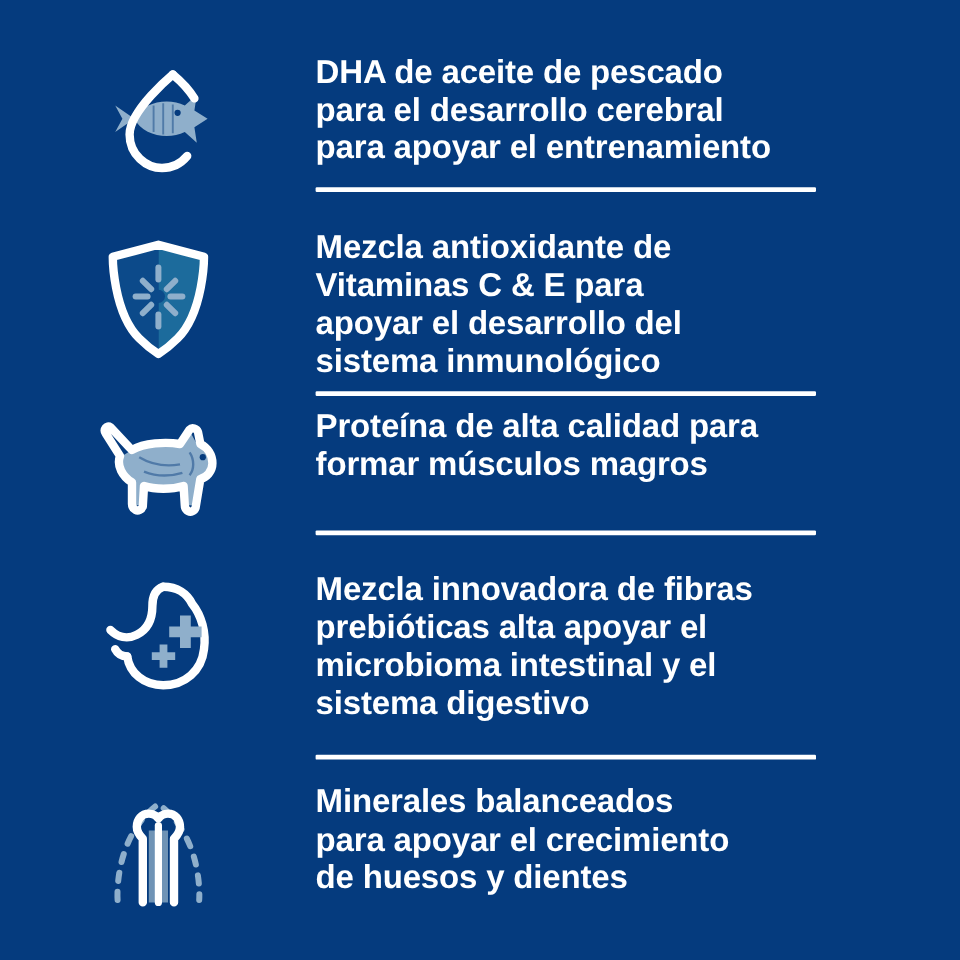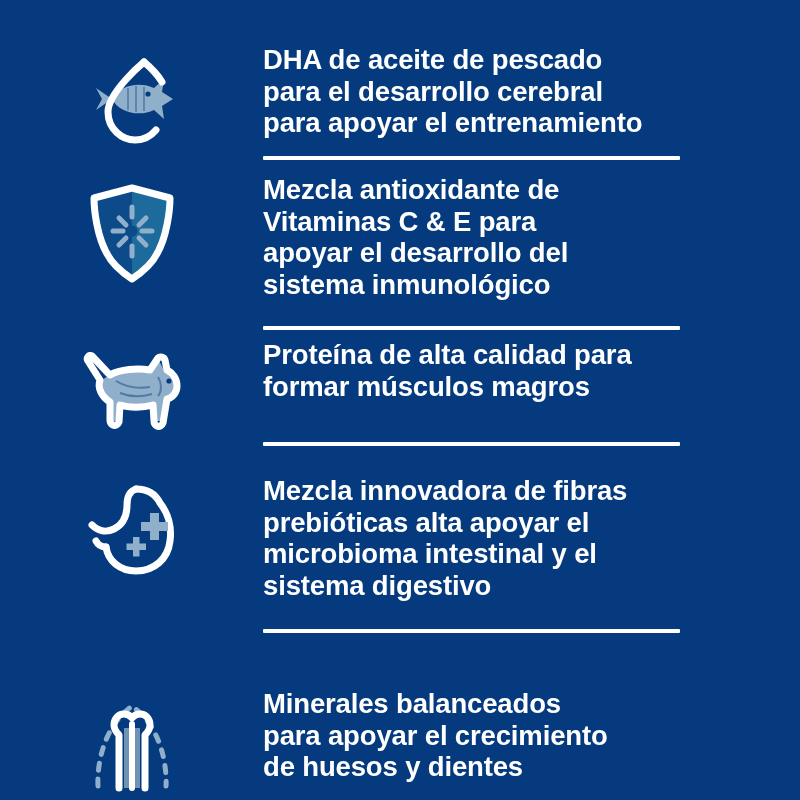--- a/index.html
+++ b/index.html
@@ -56,24 +56,24 @@
     position: absolute;
     left: 263px;
     width: 417px;
     height: 4px;
     background: #ffffff;
     border-radius: 1px;
   }
 
   
   #row-1 { top: 44px; }
-  #row-2 { top: 174px; justify-content: flex-end; }
+  #row-2 { top: 190px; justify-content: flex-end; }
   #row-3 { top: 339px; }
   #row-4 { top: 475px; }
-  #row-5 { top: 652px; margin-top: 36px; }
+  #row-5 { top: 652px; }
 
   #divider-1 { top: 156px; }
   #divider-2 { top: 326px; }
   #divider-3 { top: 442px; }
   #divider-4 { top: 629px; }
 </style>
 </head>
 <body>
 
 <div id="board">

